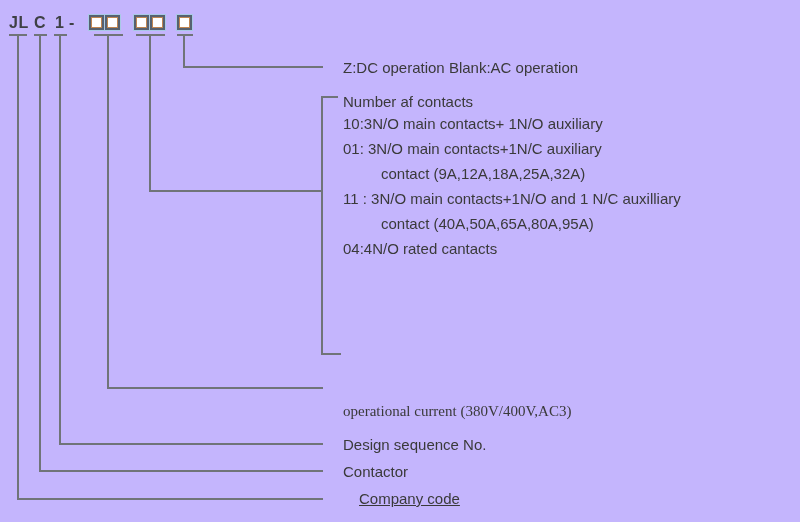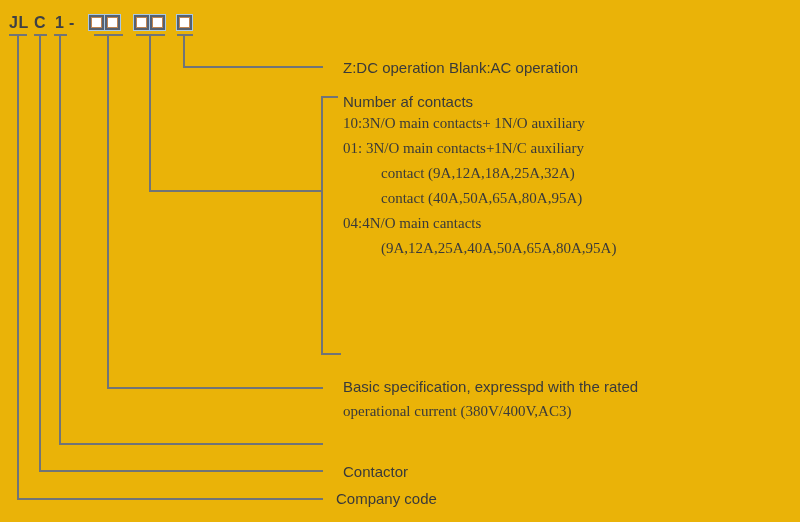--- a/index.html
+++ b/index.html
@@ -1,19 +1,19 @@
 <!DOCTYPE html>
 <html><head>
 <meta charset="utf-8">
 <style>
   html,body{margin:0;padding:0;background:#ffffff;}
   .stage{
     position:relative;
     width:800px;height:522px;
-    background:#eab308;
+    background:#c4b5fd;
     font-family:"Liberation Sans", sans-serif;
     color:#3a3a3a;
     overflow:hidden;
   }
   
   .code-char{
     position:absolute;
     font-size:16px;
     font-weight:700;
     color:#3e4045;
@@ -41,21 +41,20 @@
   .contact-list{
     position:absolute;
     left:343px;top:111px;
     font-size:15px;
     color:#3a3a3a;
   }
   .contact-line{
     height:25px;
     line-height:25px;
     white-space:nowrap;
-    font-family:Liberation Serif, serif;
   }
   .contact-line.indent{padding-left:38px;}
 </style>
 </head>
 <body>
 
 <div class="stage">
 
   <span class="code-char" style="left:9px;top:15px;">JL</span>
   <span class="code-char" style="left:34px;top:15px;">C</span>
@@ -93,23 +92,23 @@
   <div class="h" style="left:321px;top:96px;width:17px;"></div>
   <div class="h" style="left:321px;top:353px;width:20px;"></div>
 
   <div class="lbl" style="left:343px;top:94px;">Number af contacts</div>
   <div class="lbl" style="left:343px;top:60px;">Z:DC operation Blank:AC operation</div>
 
   <div class="contact-list">
     <div class="contact-line">10:3N/O main contacts+ 1N/O auxiliary</div>
     <div class="contact-line">01: 3N/O main contacts+1N/C auxiliary</div>
     <div class="contact-line indent">contact (9A,12A,18A,25A,32A)</div>
+    <div class="contact-line">11 : 3N/O main contacts+1N/O and 1 N/C auxilliary</div>
     <div class="contact-line indent">contact (40A,50A,65A,80A,95A)</div>
-    <div class="contact-line">04:4N/O main cantacts</div>
-    <div class="contact-line indent">(9A,12A,25A,40A,50A,65A,80A,95A)</div>
+    <div class="contact-line">04:4N/O rated cantacts</div>
   </div>
 
-  <div class="lbl" style="left:343px;top:379px;">Basic specification, expresspd with the rated</div>
   <div class="lbl" style="left:343px;top:403px;font-family:Liberation Serif, serif;">operational current (380V/400V,AC3)</div>
+  <div class="lbl" style="left:343px;top:437px;">Design sequence No.</div>
   <div class="lbl" style="left:343px;top:464px;">Contactor</div>
-  <div class="lbl" style="left:336px;top:491px;">Company code</div>
+  <div class="lbl" style="left:359px;top:491px;text-decoration:underline;">Company code</div>
 
 </div>
 
 </body></html>

